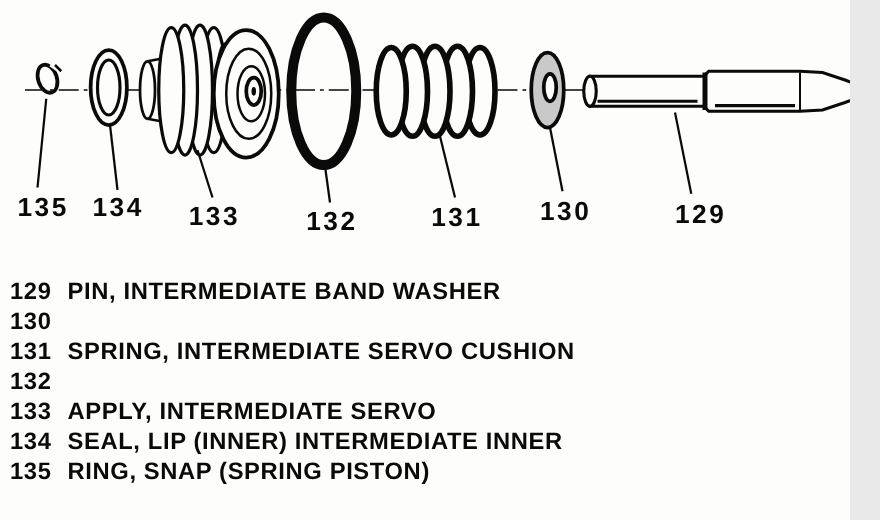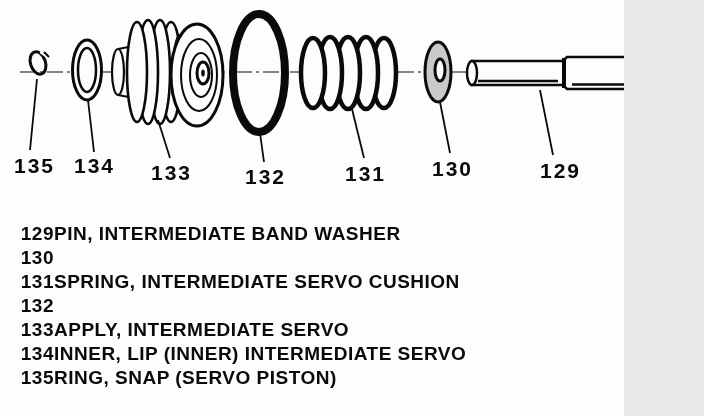--- a/index.html
+++ b/index.html
@@ -1,23 +1,22 @@
 <!DOCTYPE html>
 <html><head>
 <meta charset="utf-8">
 <style>
   html,body { margin:0; padding:0; background:#e9e9e9; }
   .page {
     position:relative;
-    width:624px; height:416px;
+    width:680px; height:416px;
     background:#fdfdfb;
     font-family:"Liberation Sans", sans-serif;
     color:#000;
     overflow:hidden;
-    text-align:right;
   }
   .diagram-wrap { position:absolute; top:0; left:0; width:704px; height:212px; }
   .callout-label {
     font-family:"Liberation Sans", sans-serif;
     font-weight:700;
     font-size:21px;
     letter-spacing:2px;
     fill:#0a0a0a;
   }
   .parts-list {
@@ -145,21 +144,21 @@
     </div>
     <div class="parts-row">
       <span class="num">132</span>
     </div>
     <div class="parts-row">
       <span class="num">133</span>
       <span class="desc">APPLY, INTERMEDIATE SERVO</span>
     </div>
     <div class="parts-row">
       <span class="num">134</span>
-      <span class="desc">INNER, LIP (INNER) INTERMEDIATE SERVO</span>
+      <span class="desc">SEAL, LIP (INNER) INTERMEDIATE INNER</span>
     </div>
     <div class="parts-row">
       <span class="num">135</span>
-      <span class="desc">RING, SNAP (SERVO PISTON)</span>
+      <span class="desc">RING, SNAP (SPRING PISTON)</span>
     </div>
   </div>
 
 </div>
 
 </body></html>

